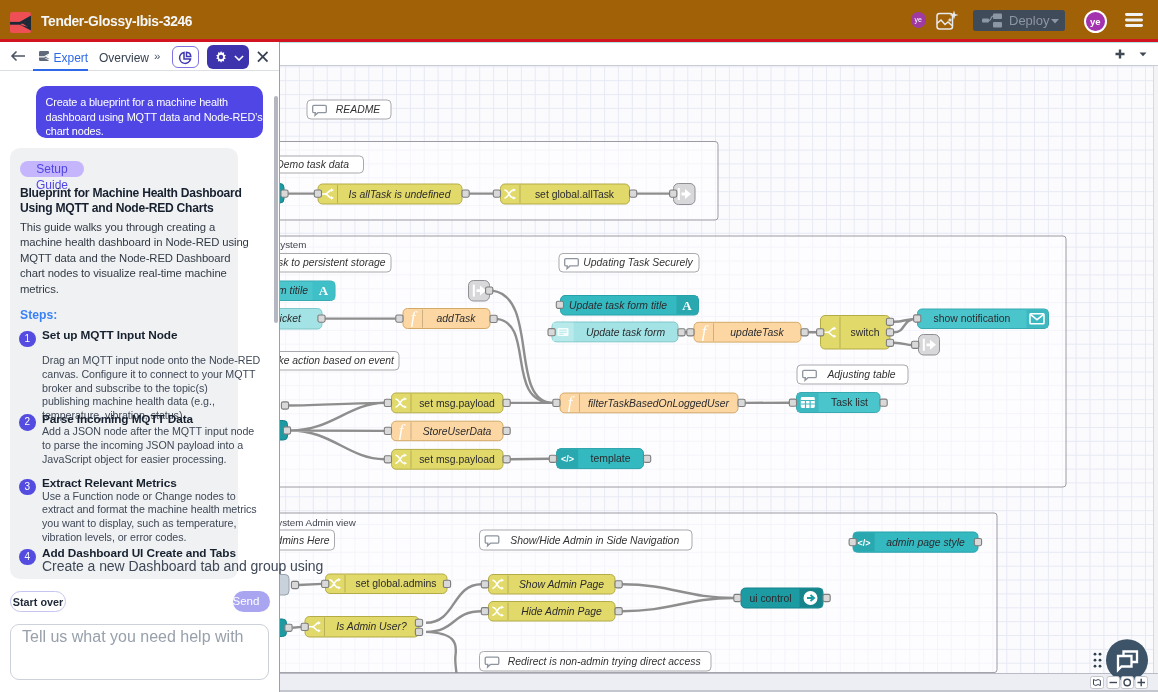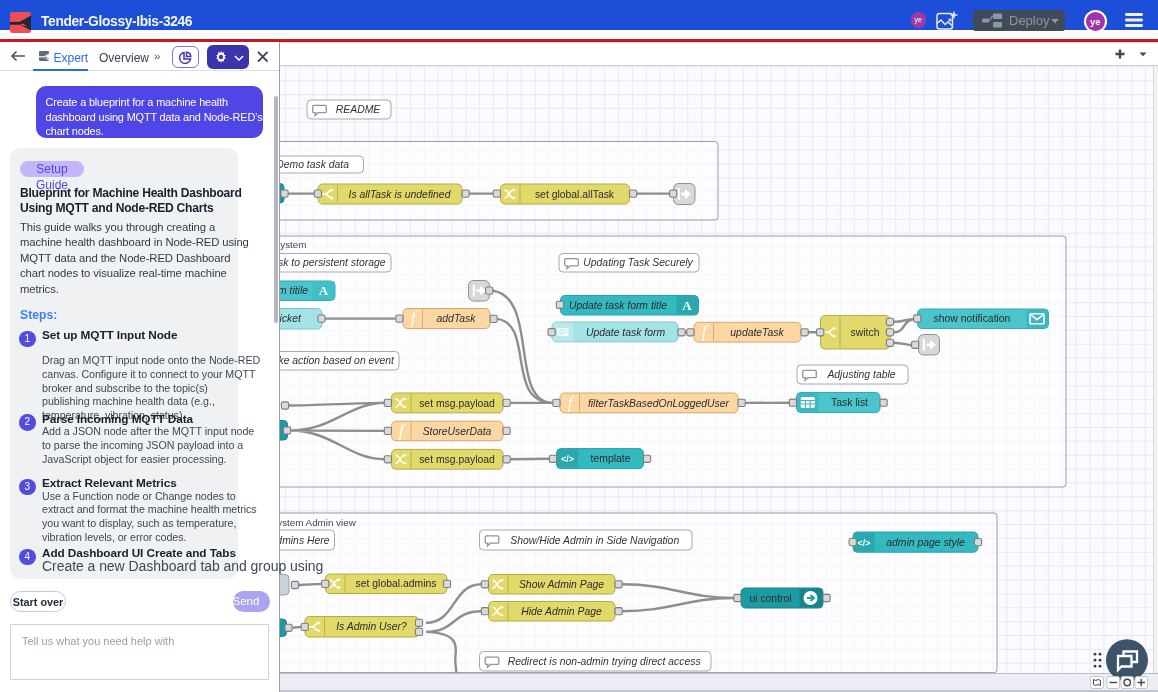--- a/index.html
+++ b/index.html
@@ -261,21 +261,21 @@
       <rect x="49" y="1.5" width="12.5" height="12" rx="2"></rect>
     </g>
 <g stroke="#3c4654" stroke-width="1.4" fill="none">
 <path d="M7.5,4.5 l2.3,1 2.3,-1 2.3,1 v5 l-2.3,-1 -2.3,1 -2.3,-1 Z" stroke-width="1"></path>
 <path d="M23.5,7.5 h7.5"></path>
 <circle cx="41.2" cy="7.5" r="3.2"></circle>
 <path d="M51.5,7.5 h7.5 M55.2,3.8 v7.5"></path>
 </g>
 </svg>
 
-<div class="abs" style="left:0;top:0;width:1158px;height:30px;background:#1d4ed8;z-index:4">
+<div class="abs" style="left:0;top:0;width:1158px;height:39px;background:#a16207;z-index:4">
   <svg class="abs" style="left:10px;top:11.5px" width="21" height="21" viewBox="0 0 21 21">
     <rect width="21" height="21" rx="2.5" fill="#ee4f55"></rect>
     <g fill="#1d2937">
       <rect x="-1" y="9.9" width="12.2" height="2.8"></rect>
       <polygon points="9,10.3 21,3.6 21,6.6 12.2,12.1"></polygon>
       <polygon points="9,12.5 21,15.6 21,18.6 11.8,13.8"></polygon>
       <polygon points="21,5.6 12.8,11.6 21,17.2"></polygon>
     </g>
   </svg>
   <div class="abs" style="left:41px;top:14px;color:#f4f6f8;font-size:13.8px;font-weight:bold;letter-spacing:-0.35px">Tender-Glossy-Ibis-3246</div>
@@ -369,21 +369,21 @@
 <div style="margin-left:23px;font-size:10.7px;color:#3f4856;line-height:13.9px;margin-top:0px;letter-spacing:-0.05px">Use a Function node or Change nodes to<br>extract and format the machine health metrics<br>you want to display, such as temperature,<br>vibration levels, or error codes.</div>
 </div>
     <div style="position:absolute;left:19px;top:505.2px;width:230px;white-space:nowrap">
 <div style="position:absolute;left:0;top:1.5px;width:16.5px;height:16.5px;border-radius:50%;background:#544ce0;color:#fff;font-size:10px;text-align:center;line-height:16.5px">4</div>
 <div style="margin-left:23px;font-size:11.8px;font-weight:bold;color:#16202e;line-height:12.5px;letter-spacing:-0.1px">Add Dashboard UI Create and Tabs</div>
 <div style="margin-left:23px;font-size:14px;color:#3f4856;line-height:13.9px;margin-top:0px;letter-spacing:-0.05px">Create a new Dashboard tab and group using</div>
 </div>
   <div class="abs" style="left:0;top:537.3px;width:278px;height:113px;background:#fff"></div>
   <div class="abs" style="left:10px;top:549.3px;width:56px;height:21px;border:1px solid #c5c5f0;border-radius:11px;color:#1f2937;font-size:10.8px;font-weight:bold;text-align:center;line-height:20px;white-space:nowrap">Start over</div>
   <div class="abs" style="left:232.5px;top:549.3px;width:37.5px;height:21px;background:#a9a5f1;border-radius:11px;color:#fff;font-size:11.5px;line-height:21px">Send</div>
-  <div class="abs" style="left:10px;top:581.8px;width:258.8px;height:56px;border:1.3px solid #cdd1d9;border-radius:1px;background:#fff;color:#98a0ab;font-size:11px;padding:10px 11px">Tell us what you need help with</div>
+  <div class="abs" style="left:10px;top:581.8px;width:258.8px;height:56px;border:1.3px solid #cdd1d9;border-radius:9px;background:#fff;color:#98a0ab;font-size:16px;padding:3px 11px">Tell us what you need help with</div>
   <div class="abs" style="left:273.8px;top:53.8px;width:4.7px;height:227px;background:#b4b7bf;border-radius:2.4px"></div>
 </div>
 
 <svg class="abs" style="left:1089px;top:636px;z-index:3" width="64" height="50" viewBox="0 0 64 50">
   <g fill="#30404f">
       <circle cx="6" cy="18.2" r="1.4"></circle>
       <circle cx="11" cy="18.2" r="1.4"></circle>
       <circle cx="6" cy="24.2" r="1.4"></circle>
       <circle cx="11" cy="24.2" r="1.4"></circle>
       <circle cx="6" cy="30.2" r="1.4"></circle>

